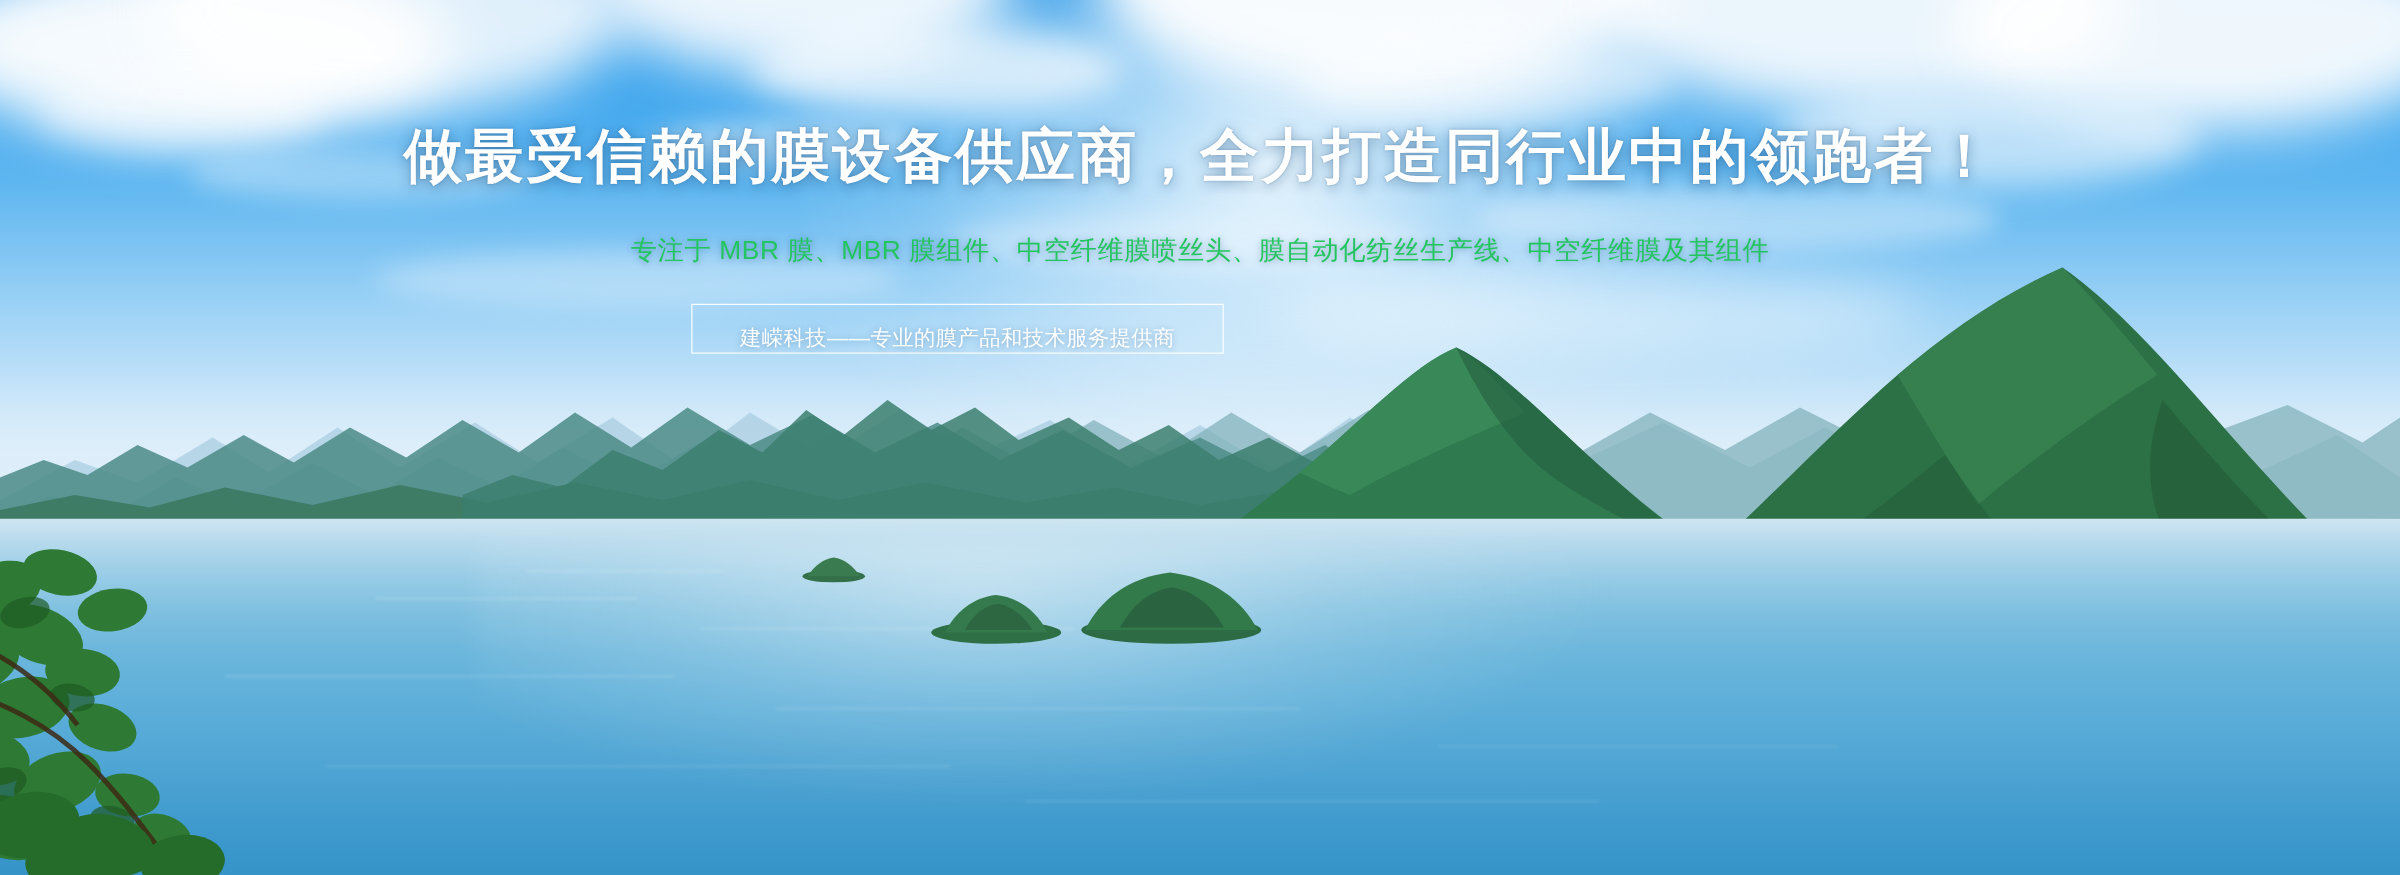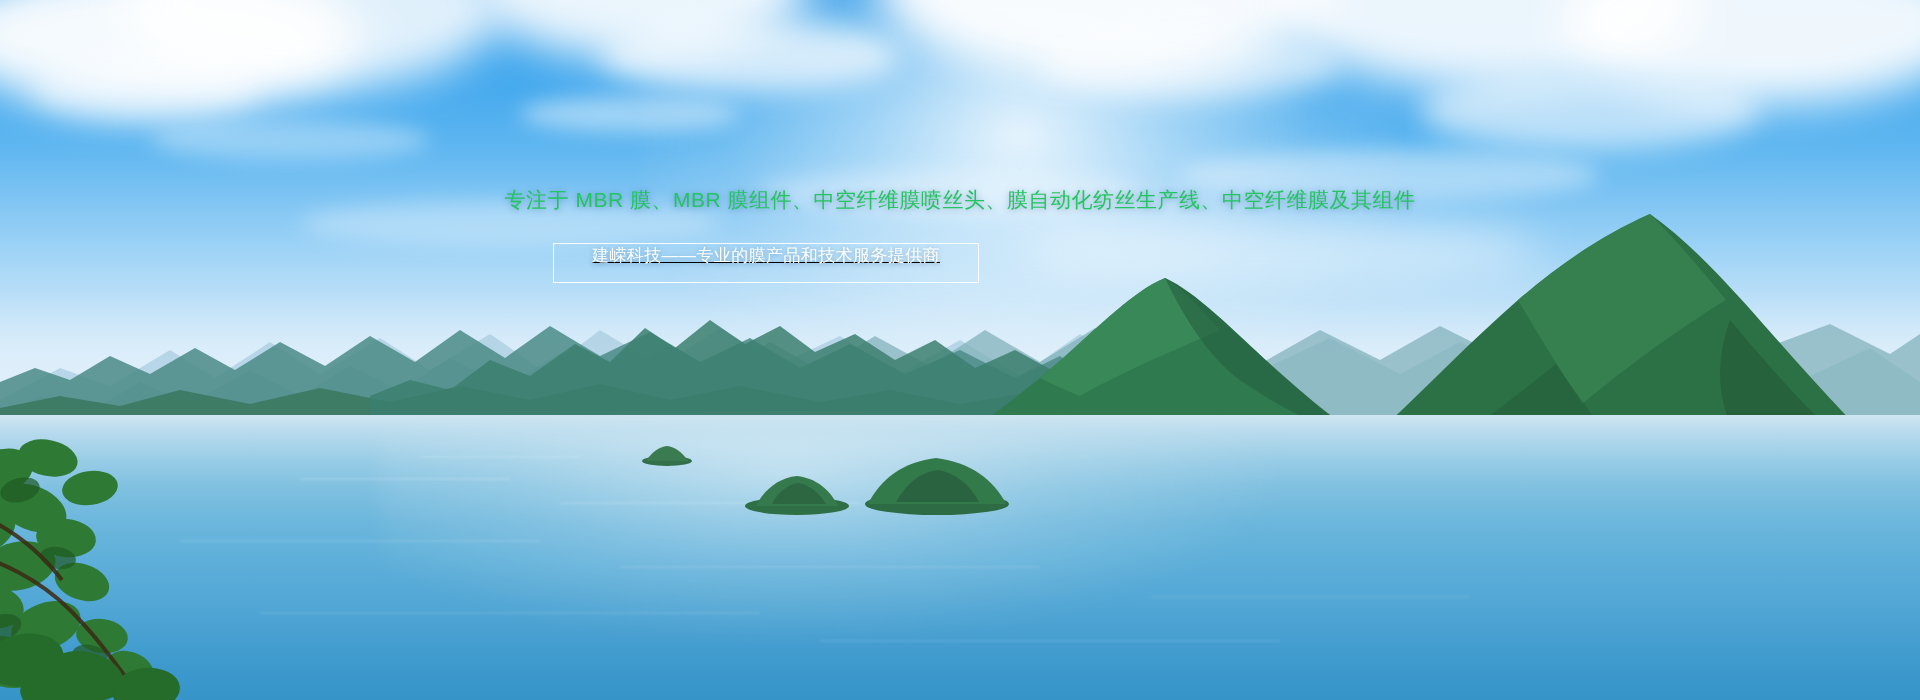--- a/index.html
+++ b/index.html
@@ -69,21 +69,21 @@
   }
   .subline {
     position:absolute; left:0; top:186px; width:1920px;
     font-size:21px; color:#22c55e; letter-spacing:.5px;
     text-shadow:0 1px 6px rgba(20,70,120,.4);
     white-space:nowrap;
   }
   .tagbox {
     position:absolute; left:553px; top:243px; width:426px; height:40px;
     border:1px solid rgba(255,255,255,.92);
-    display:flex; align-items:flex-start; justify-content:center;text-decoration:underline;
+    display:flex; align-items:flex-end; justify-content:center;
   }
   .tagbox span {
     font-size:17px; color:#ffffff; letter-spacing:.4px;
     text-shadow:0 1px 5px rgba(20,70,120,.35); white-space:nowrap;
   }
 </style>
 </head>
 <body>
 
 <div id="banner">
@@ -267,19 +267,20 @@
       <g fill="#256b2a">
         <ellipse cx="24" cy="40" rx="40" ry="26" transform="rotate(-10 24 40)"></ellipse>
         <ellipse cx="86" cy="56" rx="38" ry="24" transform="rotate(14 86 56)"></ellipse>
         <ellipse cx="146" cy="70" rx="34" ry="22" transform="rotate(-6 146 70)"></ellipse>
         <ellipse cx="56" cy="74" rx="36" ry="22" transform="rotate(8 56 74)"></ellipse>
       </g>
     </svg>
   </div>
 
   <div class="textwrap">
+    <div class="headline">做最受信赖的膜设备供应商，全力打造同行业中的领跑者！</div>
     <div class="subline">专注于 MBR 膜、MBR 膜组件、中空纤维膜喷丝头、膜自动化纺丝生产线、中空纤维膜及其组件</div>
     <div class="tagbox">
       <span>建嵘科技——专业的膜产品和技术服务提供商</span>
     </div>
   </div>
 
 </div>
 
 </body></html>

